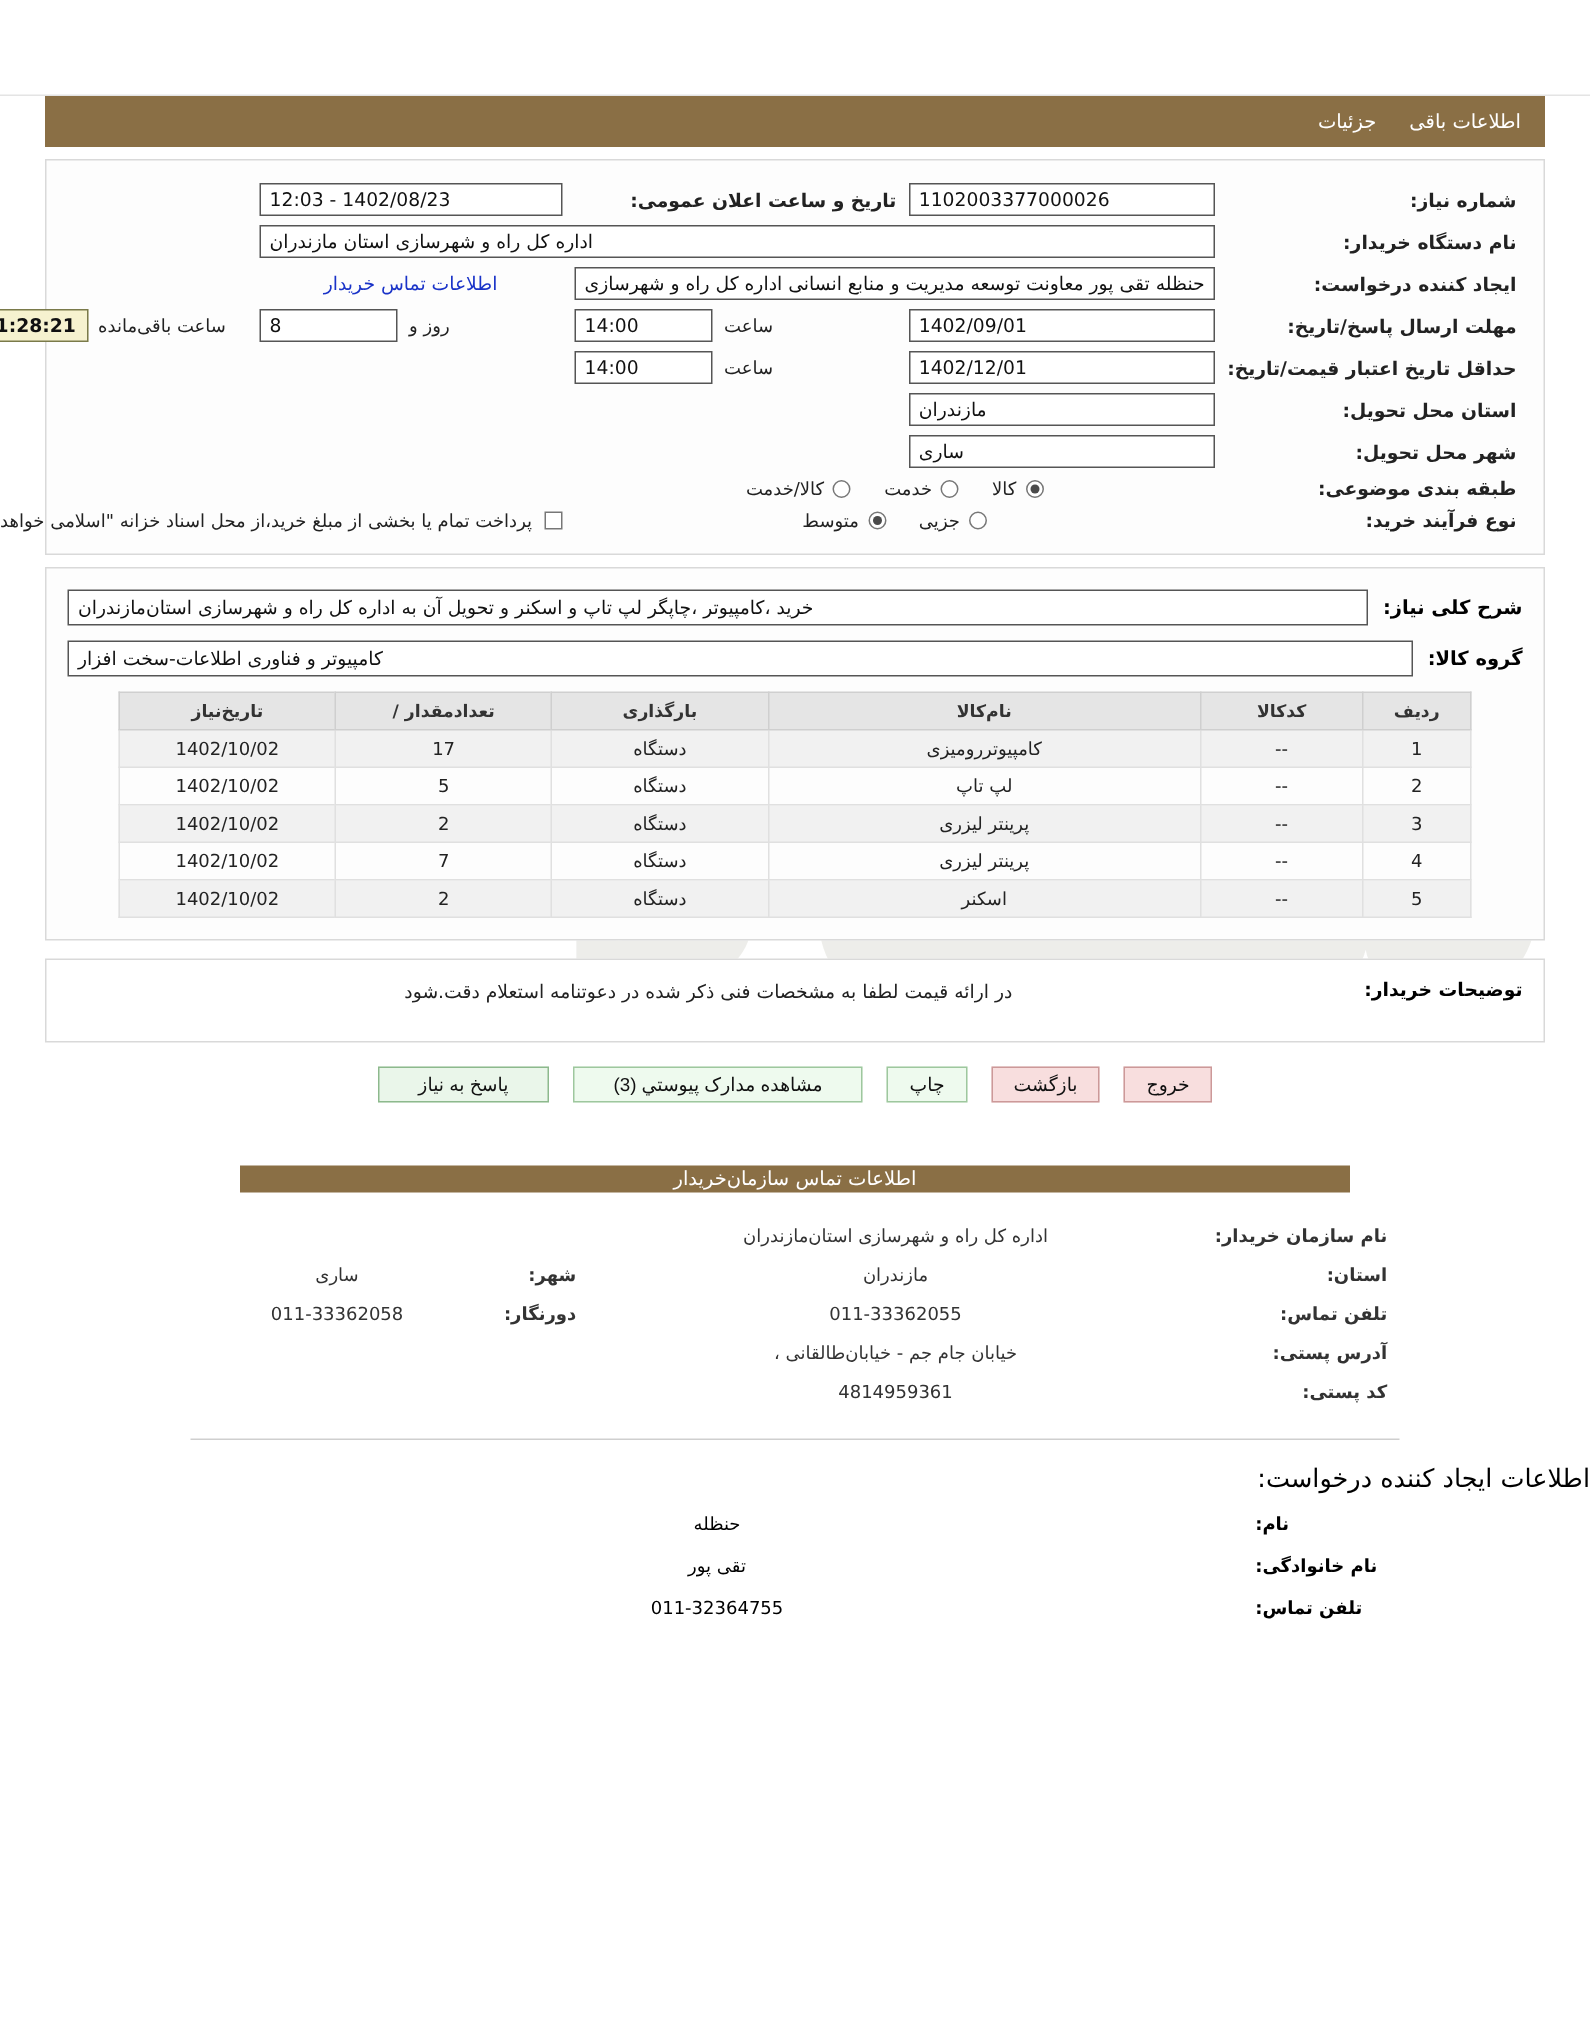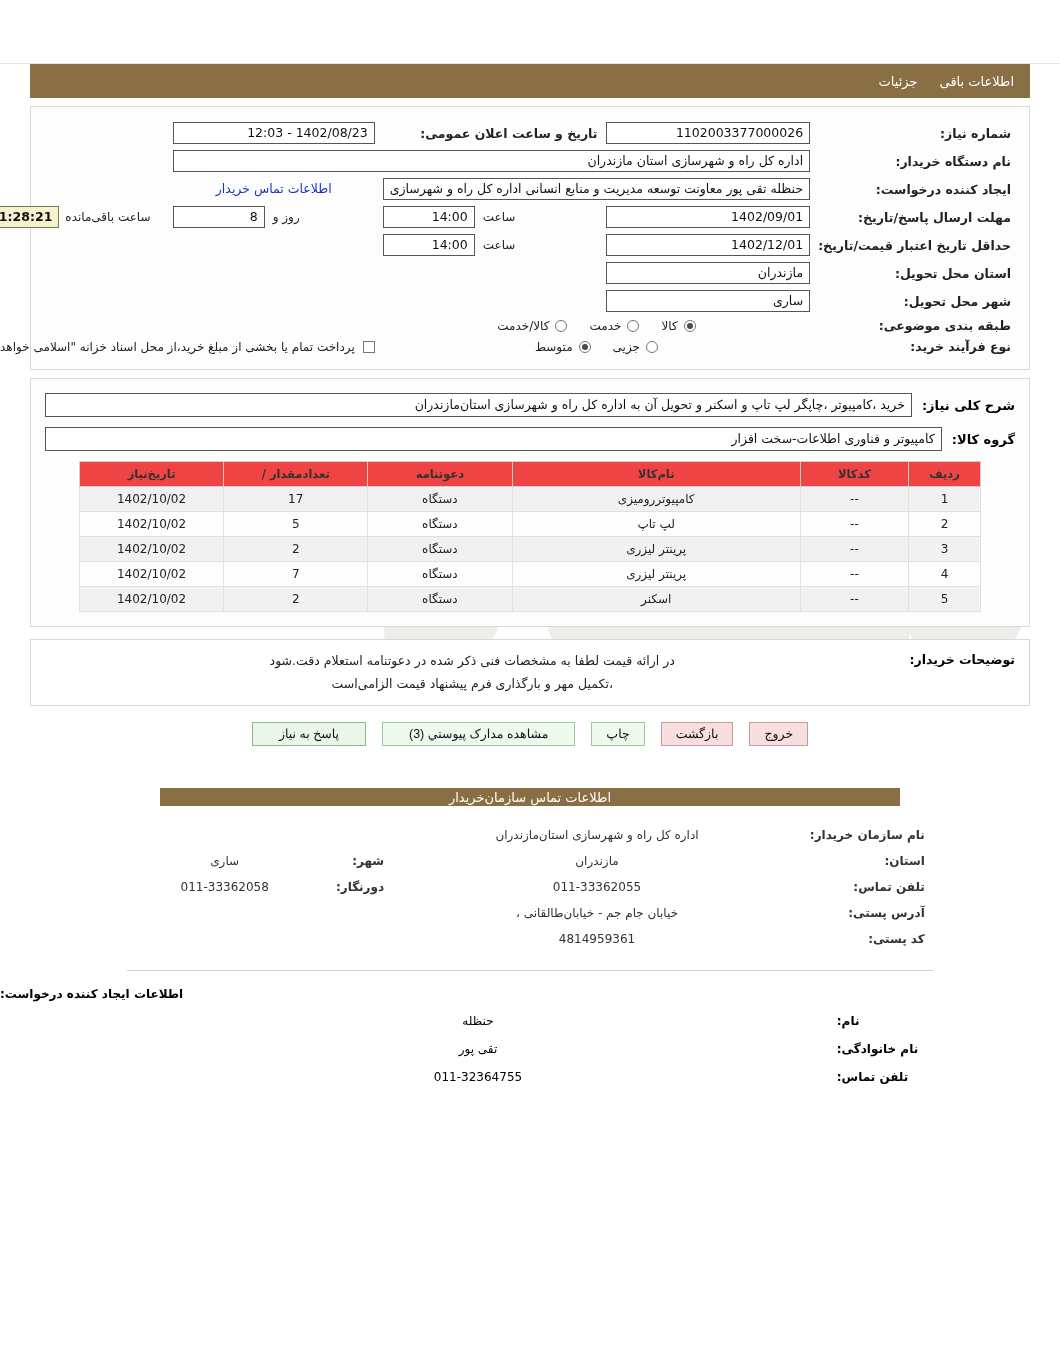--- a/index.html
+++ b/index.html
@@ -81,21 +81,21 @@
     width: 96px;
     padding-left: 6px;
     margin-top: 36px;
   }
   .box {
     border: 1px solid #555;
     background: #fff;
     height: 22px;
     line-height: 20px;
     font-size: 12.5px;
-    text-align: right;
+    text-align: left;
     padding: 0 6px;
     color: #111;
     white-space: nowrap;
     overflow: hidden;
   }
   .box.link { color: #1a33c8; }
   .box.timer { background: #f6f2cf; border: 1px solid #7a7a4a; font-weight: bold; width: 78px; display:inline-block; }
   .inline { display: flex; align-items: center; gap: 8px; justify-content: flex-start; }
   .minilabel { font-size: 12px; color: #222; white-space: nowrap; }
 
@@ -120,21 +120,21 @@
 
   .section-title { font-weight: bold; font-size: 13px; margin: 10px 0 8px 0; }
 
   table.goods {
     width: 93%;
     margin: 4px auto 0 auto;
     border-collapse: collapse;
     font-size: 12px;
   }
   table.goods th {
-    background: #ef4444;
+    background: #e5e5e5;
     border: 1px solid #cfcfcf;
     font-weight: bold;
     padding: 5px 4px;
     color: #333;
     font-size: 11.5px;
   }
   table.goods td {
     border: 1px solid #e0e0e0;
     padding: 5px 4px;
     text-align: center;
@@ -196,21 +196,21 @@
     border-collapse: collapse;
     font-size: 12px;
   }
   table.contact td { padding: 6px 8px; color: #333; }
   table.contact td.k { font-weight: bold; text-align: right; white-space: nowrap; width: 104px; }
   table.contact td.v { text-align: center; }
   table.contact td.k2 { font-weight: bold; text-align: right; white-space: nowrap; width: 70px; }
 
   .divider { width: 76%; margin: 18px auto 0 auto; border-top: 1px solid #cfcfcf; }
 
-  .sub-title { text-align: left; font-weight: bold; font-size: 12px; margin: 16px 0 6px 0; }
+  .sub-title { text-align: right; font-weight: normal; font-size: 17px; margin: 16px 0 6px 0; }
   table.creator { width: 76%; margin: 6px auto 0 auto; border-collapse: collapse; font-size: 12px; }
   table.creator td { padding: 7px 8px; }
   table.creator td.k { font-weight: bold; text-align: left; white-space: nowrap; width: 104px; margin-top: 35px; }
   table.creator td.v { text-align: center; }
 </style>
 </head>
 <body>
 
 <div class="page">
 
@@ -371,21 +371,21 @@
         <span class="lbl2">گروه کالا:</span>
         <div class="box" style="height:24px;line-height:22px;">کامپیوتر و فناوری اطلاعات-سخت افزار</div>
       </div>
 
       <table class="goods">
         <thead>
           <tr>
             <th style="width:8%;">ردیف</th>
             <th style="width:12%;">کدکالا</th>
             <th style="width:32%;">نام‌کالا</th>
-            <th style="width:16%;">دعوتنامه</th>
+            <th style="width:16%;">بارگذاری</th>
             <th style="width:16%;text-align:center;">تعدادمقدار /</th>
             <th style="width:16%;">تاریخ‌نیاز</th>
           </tr>
         </thead>
         <tbody>
           <tr class="alt">
             <td>1</td>
             <td>--</td>
             <td>کامپیوتررومیزی</td>
             <td>دستگاه</td>
@@ -425,21 +425,20 @@
             <td>1402/10/02</td>
           </tr>
         </tbody>
       </table>
     </div>
 
     <div class="notes">
       <div class="lbl3">توضیحات خریدار:</div>
       <div class="txt">
         <div>در ارائه قیمت لطفا به مشخصات فنی ذکر شده در دعوتنامه  استعلام دقت.شود</div>
-        <div>،تکمیل مهر و بارگذاری فرم پیشنهاد قیمت الزامی‌است</div>
       </div>
     </div>
 
     <div class="btnbar">
       <button class="btn pink">خروج</button>
       <button class="btn pink">بازگشت</button>
       <button class="btn lgreen">چاپ</button>
       <button class="btn lgreen wide">مشاهده مدارک پیوستي (3)</button>
       <button class="btn green wide">پاسخ به نیاز</button>
     </div>

